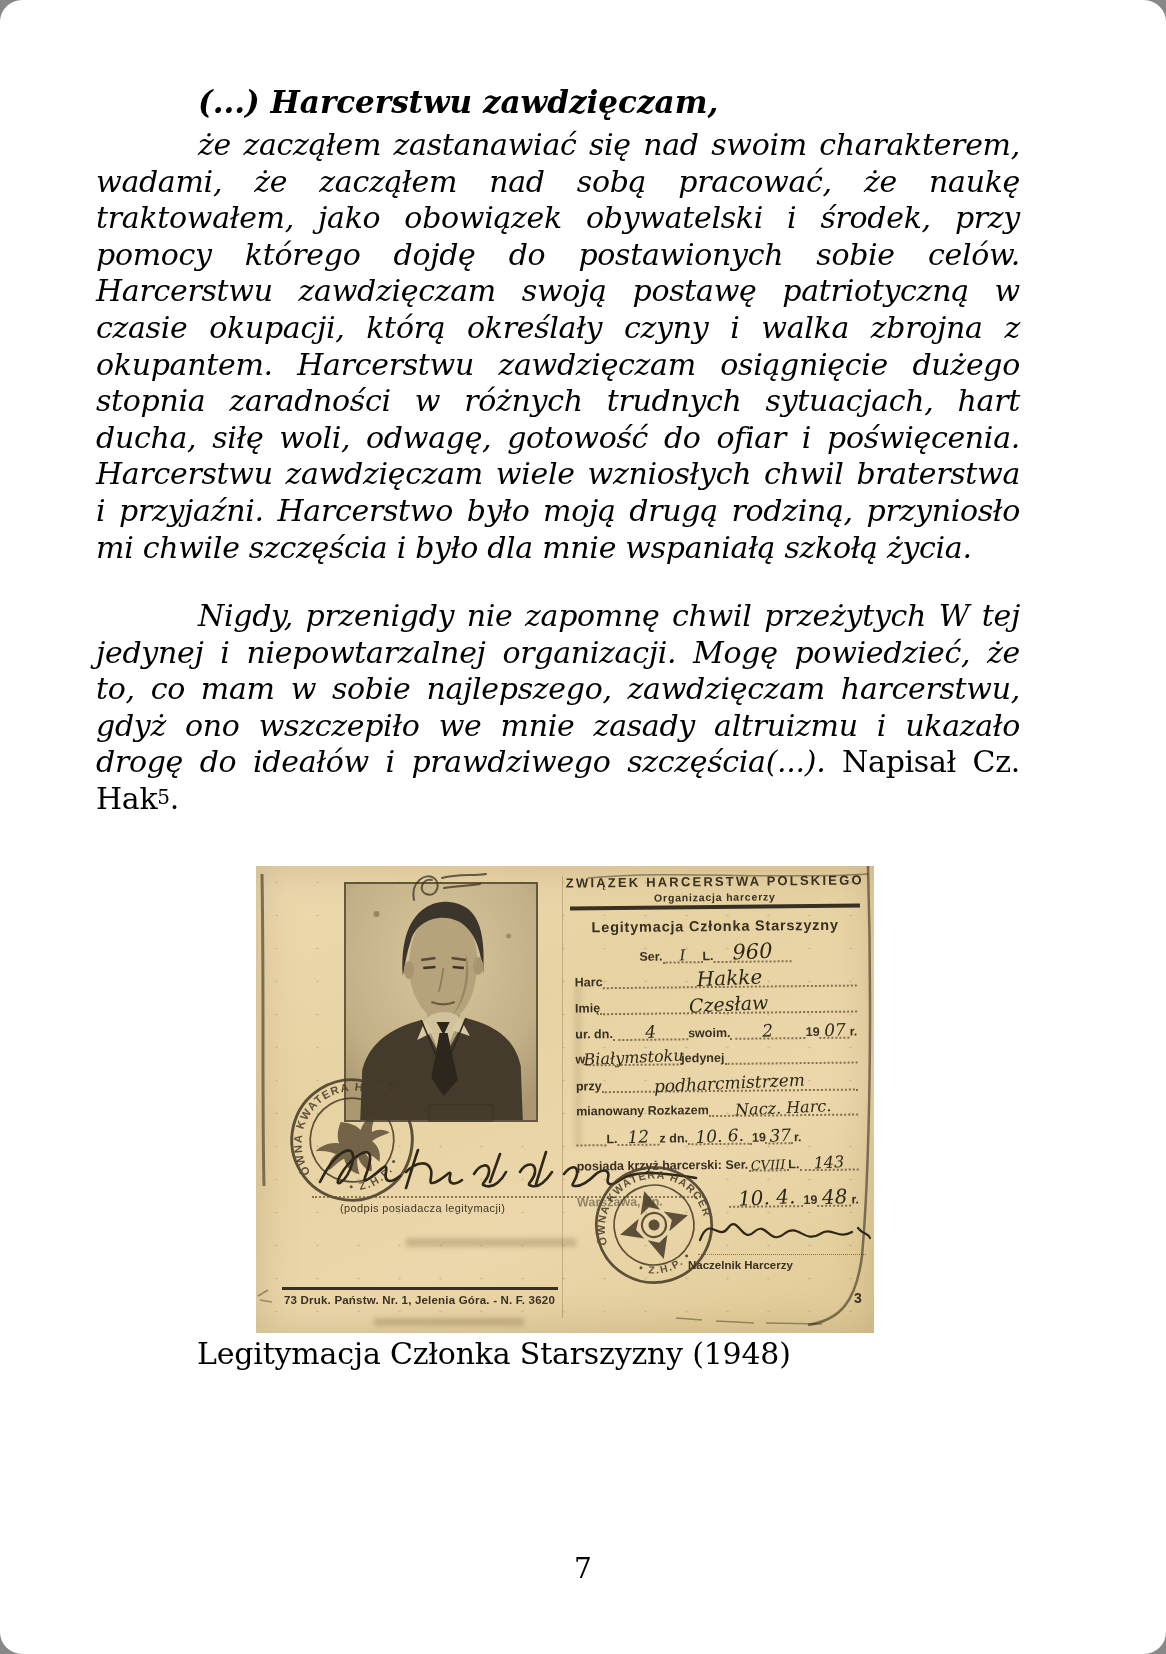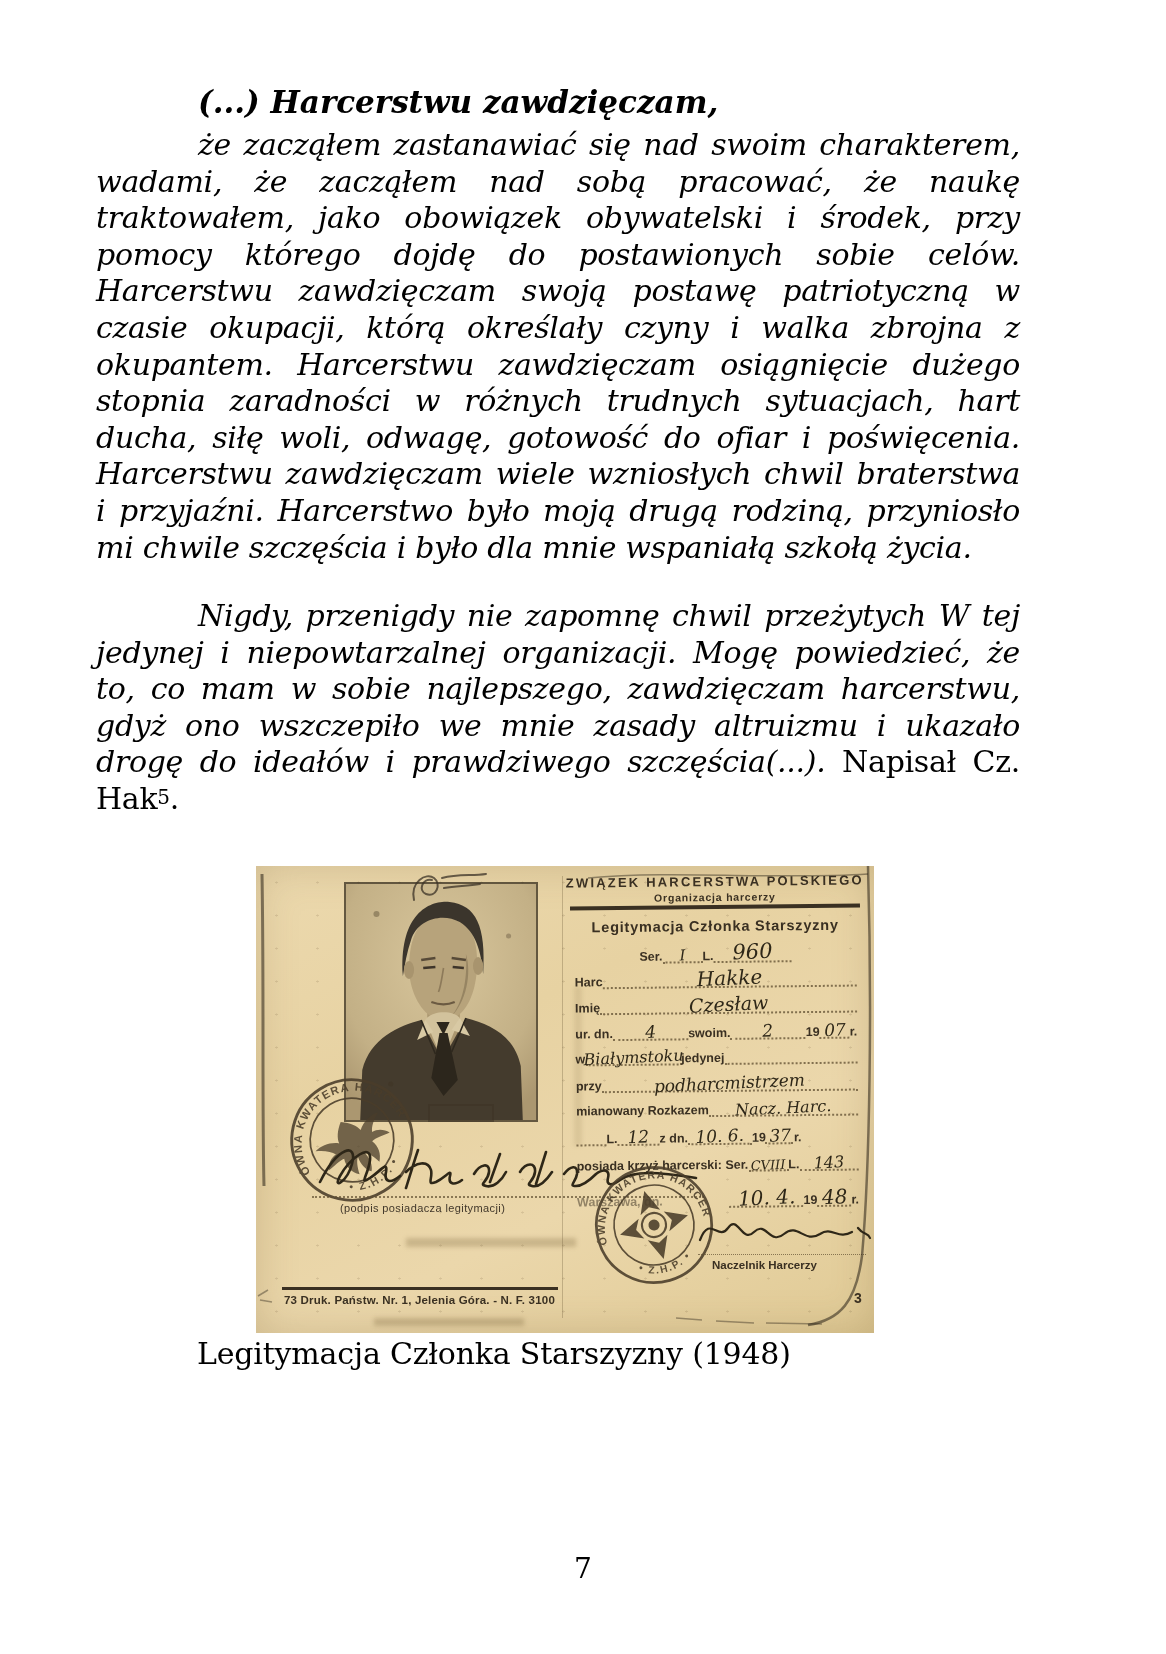--- a/index.html
+++ b/index.html
@@ -1,17 +1,17 @@
 <!DOCTYPE html>
 <html><head>
 <meta charset="utf-8">
 <style>
   html,body{margin:0;padding:0;background:#888;}
   .page{position:relative;width:1166px;height:1654px;background:#ffffff;margin:0 auto;overflow:hidden;
-        font-family:"DejaVu Serif",serif;color:#000;}
+        font-family:"DejaVu Serif",serif;color:#000;border-radius:22px;}
   
   .heading{position:absolute;left:96px;top:84px;width:924px;text-indent:102px;
            font-style:italic;font-weight:bold;font-size:31px;line-height:37px;}
   .para{position:absolute;left:96px;width:924px;text-align:justify;
         font-style:italic;font-size:30px;line-height:36.6px;letter-spacing:-0.3px;}
   .para1{top:127px;text-indent:102px;}
   .para2{top:598px;text-indent:102px;}
   .upright{font-style:normal;}
   .fnref{font-style:normal;font-size:20px;position:relative;top:-5px;}
   .caption{position:absolute;left:197px;top:1336px;font-size:30px;letter-spacing:-0.2px;text-align:right;}
@@ -46,21 +46,21 @@
   .sigline{position:absolute;left:56px;top:330px;width:392px;
            border-bottom:2px dotted rgba(95,78,48,.7);}
   .sig{position:absolute;}
   .sig svg{display:block;width:100%;height:100%;}
   .sig-holder{left:58px;top:266px;width:392px;height:68px;}
   .sig-nacz{left:438px;top:336px;width:178px;height:54px;}
   .podpis{position:absolute;left:84px;top:336px;font-weight:normal;font-size:11px;
           letter-spacing:.4px;color:#41372a;}
   .naczline{position:absolute;left:442px;top:388px;width:168px;
             border-bottom:1.5px dotted rgba(95,78,48,.7);}
-  .nacz{position:absolute;left:456px;top:393px;font-weight:bold;font-size:11.5px;}
+  .nacz{position:absolute;left:432px;top:393px;font-weight:bold;font-size:11.5px;}
   .page3{position:absolute;left:598px;top:424px;font-weight:bold;font-size:14px;}
   .printrule{position:absolute;left:26px;top:421px;width:276px;height:3px;background:#3a3022;}
   .printinfo{position:absolute;left:28px;top:428px;font-weight:bold;font-size:11.5px;
              letter-spacing:.2px;}
   .framemark{position:absolute;left:172px;top:238px;width:62px;height:14px;
              border:2px solid rgba(60,50,35,.5);}
   .divider{position:absolute;left:306px;top:10px;width:1px;height:442px;
            background:rgba(100,82,50,.3);}
   .ghost{position:absolute;background:rgba(120,98,58,.28);filter:blur(2px);}
   .g1{left:150px;top:372px;width:170px;height:9px;}
@@ -157,21 +157,21 @@
       </svg>
     </div>
     <div class="sigline"></div>
     <div class="podpis">(podpis posiadacza legitymacji)</div>
 
     <div class="ghost g1"></div>
     <div class="ghost g2"></div>
     <div class="ghost g3"></div>
 
     <div class="printrule"></div>
-    <div class="printinfo">73 Druk. Państw. Nr. 1, Jelenia Góra. - N. F. 3100</div>
+    <div class="printinfo">73 Druk. Państw. Nr. 1, Jelenia Góra. - N. F. 3620</div>
 
     <div class="cright">
       <div class="chead">ZWIĄZEK HARCERSTWA POLSKIEGO</div>
       <div class="csub">Organizacja harcerzy</div>
       <div class="crule"></div>
       <div class="ctitle">Legitymacja Członka Starszyzny</div>
 
       <div class="row" style="top:76px;justify-content:center;">
         <span class="lbl">Ser.</span>
         <span class="dotline" style="width:40px;">

